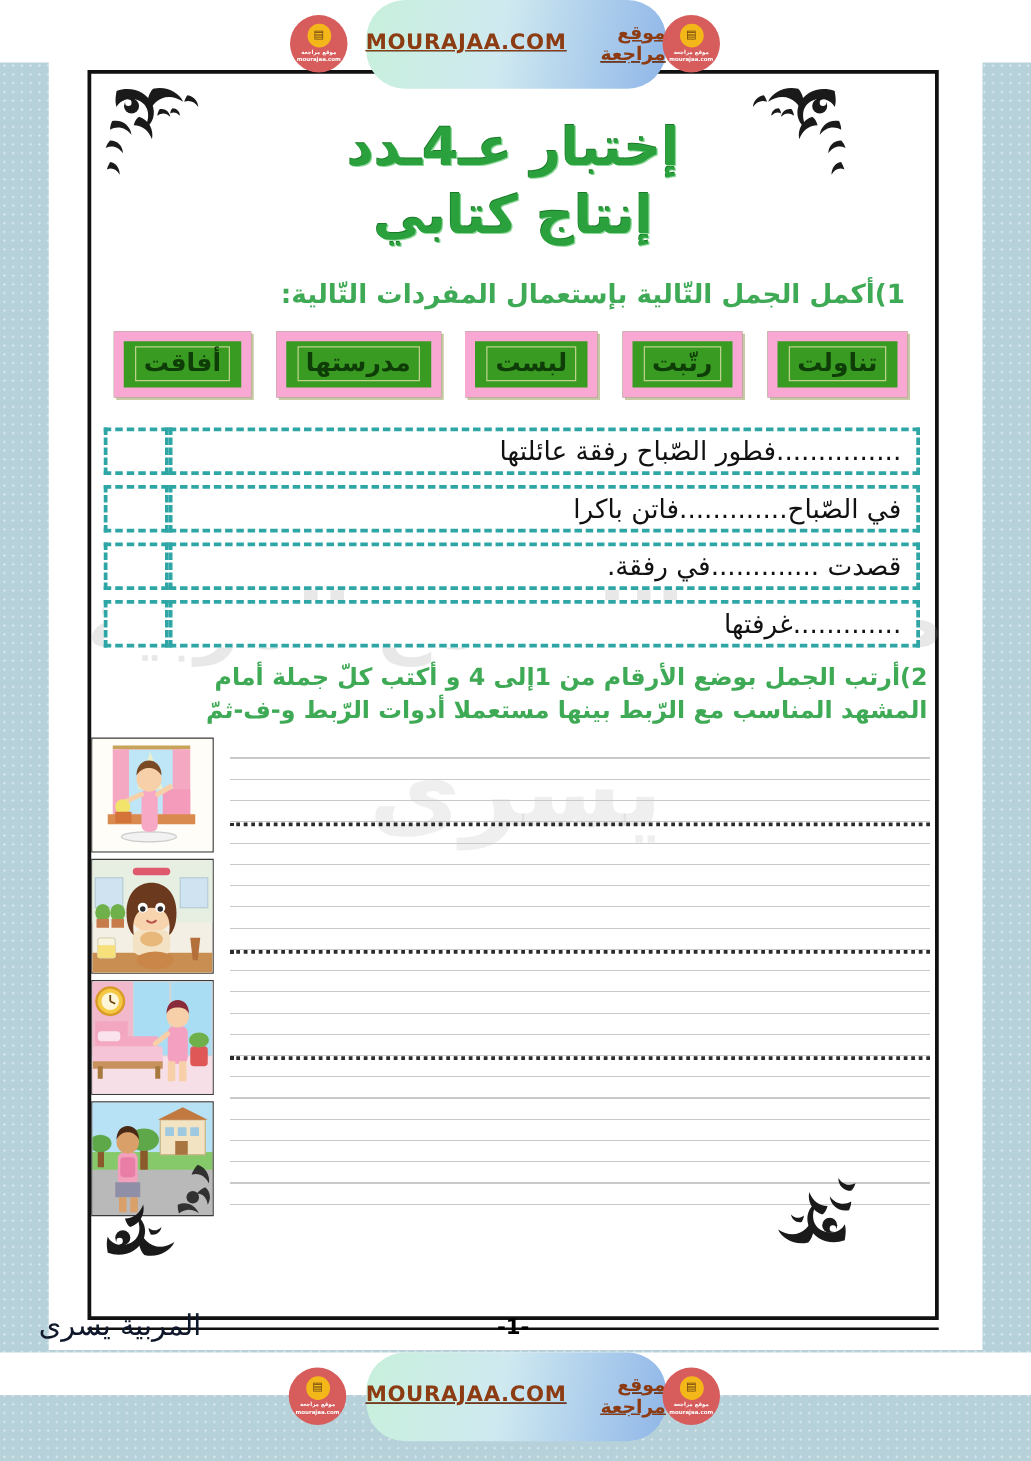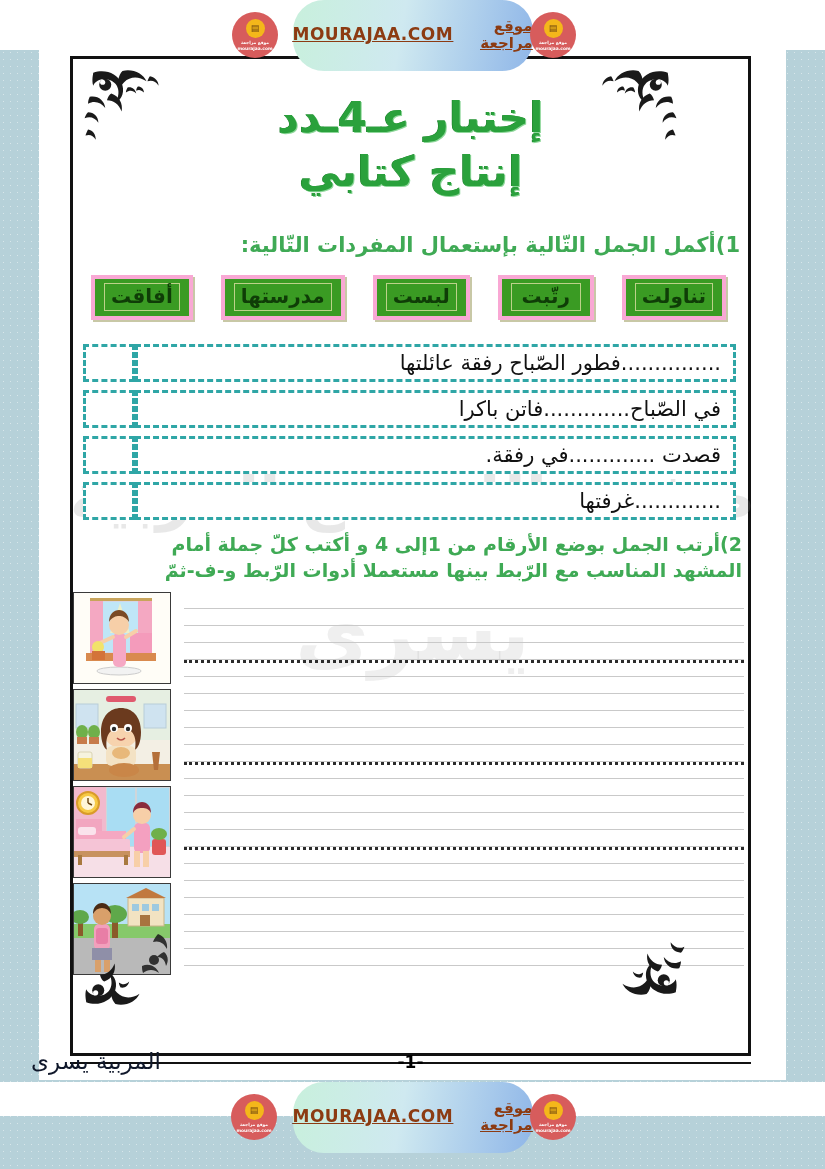--- a/index.html
+++ b/index.html
@@ -188,34 +188,34 @@
   .title-sub  { font-size: 42px; margin-top: 12px; }
 
   .q-line {
     color: #3faa55;
     font-weight: bold;
     font-size: 21px;
     text-align: right;
     direction: rtl;
     line-height: 1.35;
   }
-  .q1 { margin-top: 38px; padding-right: 8px; }
+  .q1 { margin-top: 28px; padding-right: 24px; }
 
   
   .chips {
     display: flex;
     flex-direction: row;
     justify-content: space-between;
     margin-top: 16px;
     padding: 0 22px 0 18px;
   }
   .chip {
     position: relative;
     background: #3a9b23;
-    border: 4px solid #f9a8d4;
+    border: 8px solid #f9a8d4;
     box-shadow: 2px 2px 0 rgba(190,190,150,.85);
     padding: 4px 9px 5px;
     min-width: 96px;
     text-align: center;
   }
   .chip-inner {
     border: 1.5px solid #bdd18a;
     padding: 1px 6px 2px;
   }
   .chip-text {

